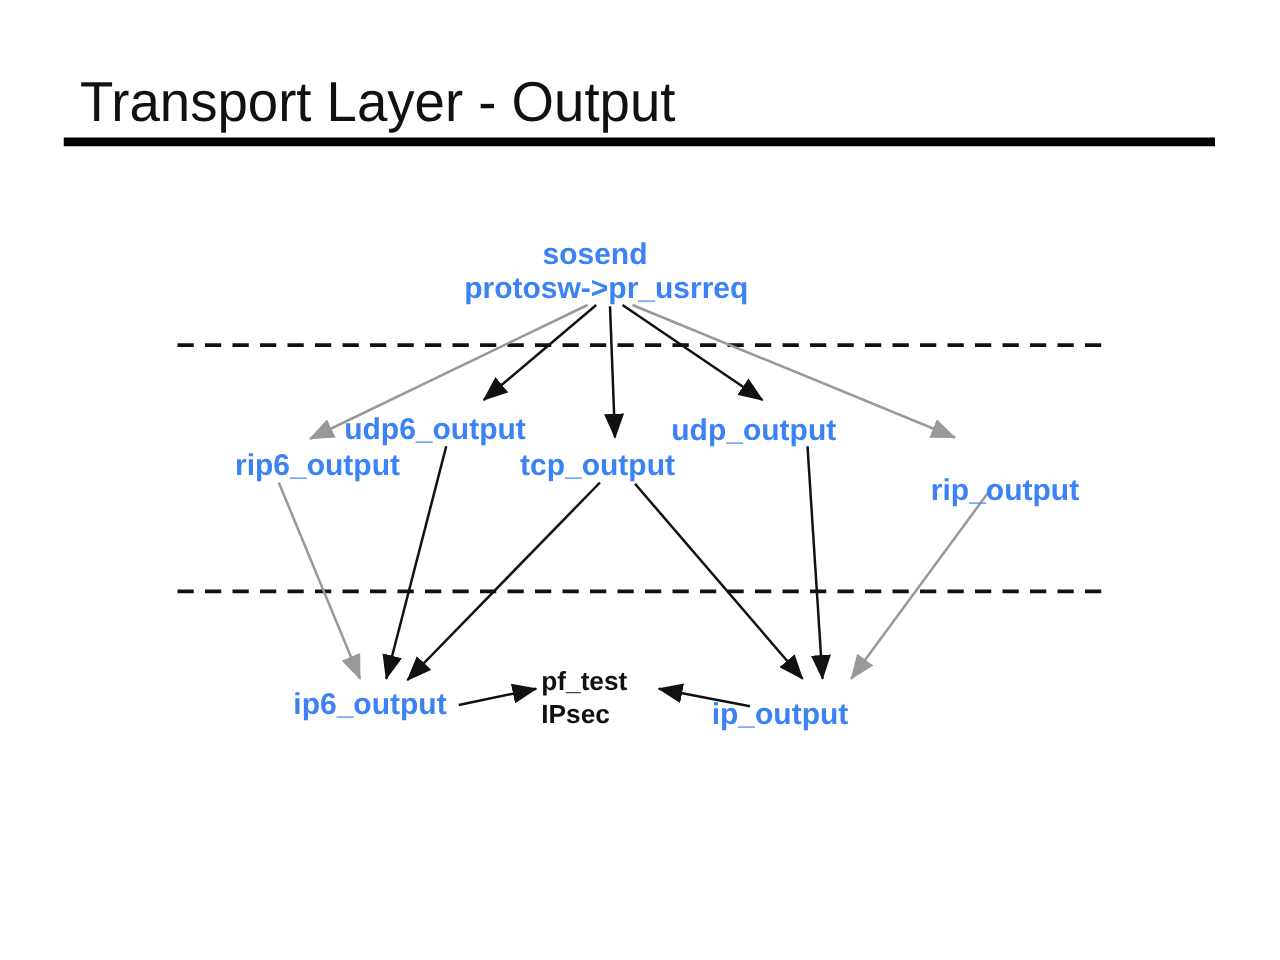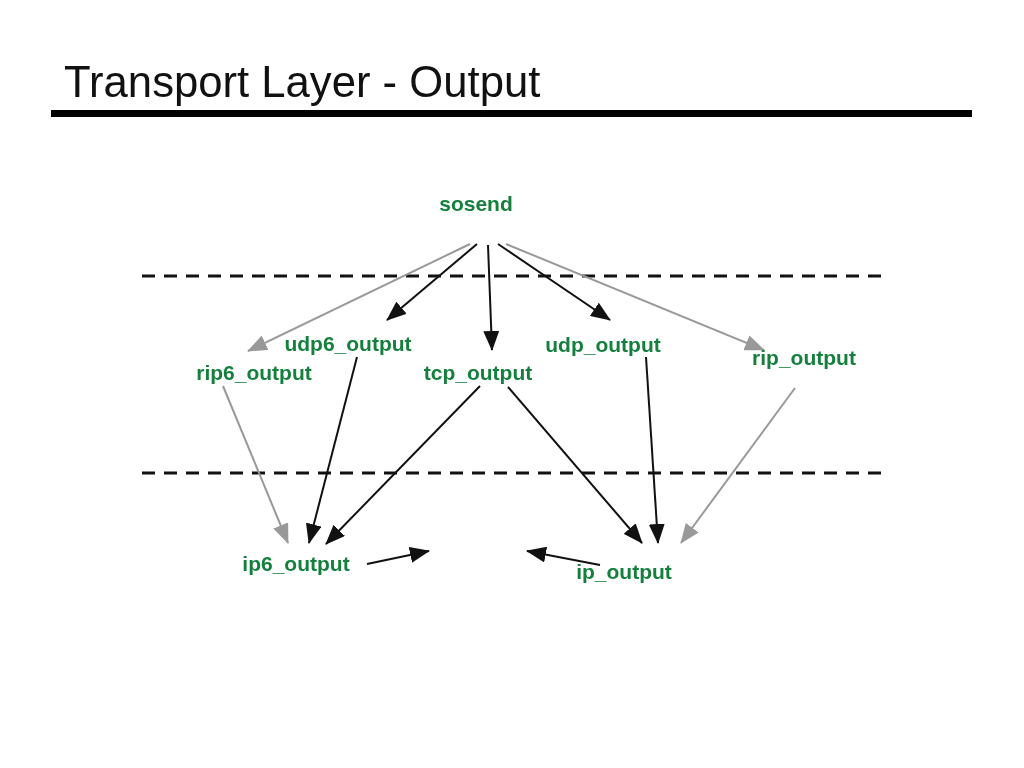--- a/index.html
+++ b/index.html
@@ -40,22 +40,22 @@
   .diagram-svg {
     position: absolute;
     left: 0;
     top: 0;
   }
   .label {
     position: absolute;
     transform: translate(-50%, -50%);
     font-family: "Liberation Sans", sans-serif;
     font-weight: 700;
-    font-size: 21px;
-    color: #15803d;
+    font-size: 24px;
+    color: #3b82f6;
     white-space: nowrap;
   }
   .filter-node {
     position: absolute;
     left: 433px;
     top: 533px;
     font-family: "Liberation Sans", sans-serif;
     font-weight: 700;
     font-size: 21px;
     color: #111111;
@@ -96,24 +96,29 @@
     <line x1="480" y1="386" x2="326" y2="544" stroke="#111111" stroke-width="2" marker-end="url(#arrow-black)"></line>
     <line x1="508" y1="387" x2="642" y2="543" stroke="#111111" stroke-width="2" marker-end="url(#arrow-black)"></line>
     <line x1="646" y1="357" x2="658" y2="543" stroke="#111111" stroke-width="2" marker-end="url(#arrow-black)"></line>
     <line x1="795" y1="388" x2="681" y2="543" stroke="#999999" stroke-width="2" marker-end="url(#arrow-gray)"></line>
 
     <line x1="367" y1="564" x2="429" y2="551" stroke="#111111" stroke-width="2" marker-end="url(#arrow-black)"></line>
     <line x1="600" y1="565" x2="527" y2="551" stroke="#111111" stroke-width="2" marker-end="url(#arrow-black)"></line>
   </svg>
 
   <div class="label" style="left:476px; top:204px;">sosend</div>
+  <div class="label" style="left:485px; top:231px;">protosw-&gt;pr_usrreq</div>
 
   <div class="label" style="left:348px; top:344px;">udp6_output</div>
   <div class="label" style="left:603px; top:345px;">udp_output</div>
   <div class="label" style="left:210px; top:373px;margin-left:44px;">rip6_output</div>
   <div class="label" style="left:478px; top:373px;">tcp_output</div>
-  <div class="label" style="left:804px; top:358px;">rip_output</div>
+  <div class="label" style="left:804px; top:393px;">rip_output</div>
 
   <div class="label" style="left:296px; top:564px;">ip6_output</div>
   <div class="label" style="left:624px; top:572px;">ip_output</div>
 
+  <div class="filter-node">
+    <div>pf_test</div>
+    <div>IPsec</div>
+  </div>
 
 </div>
 
 </body></html>

